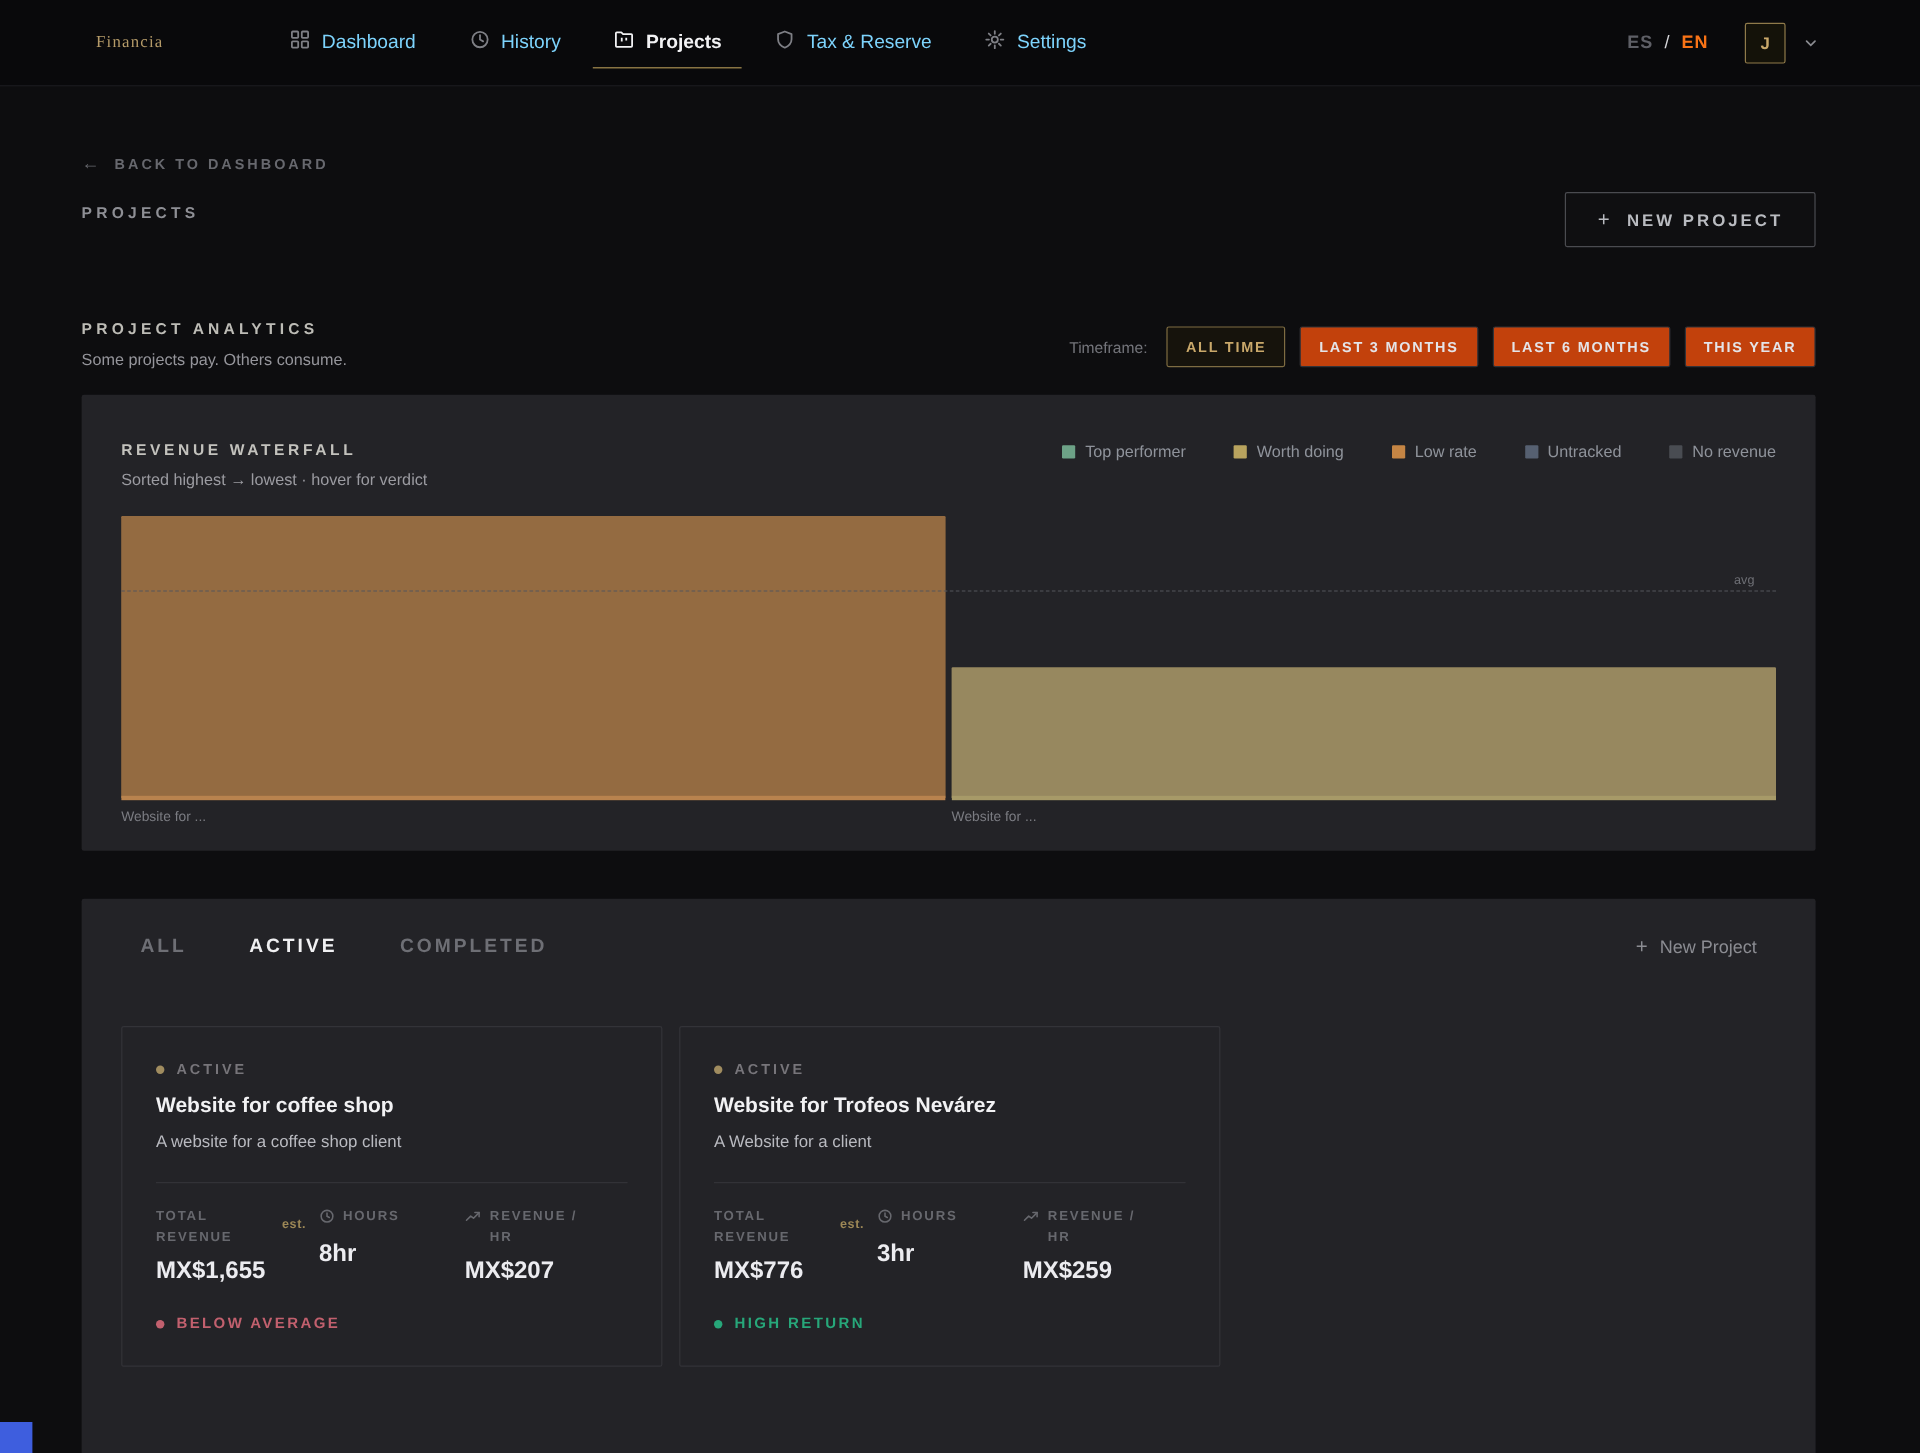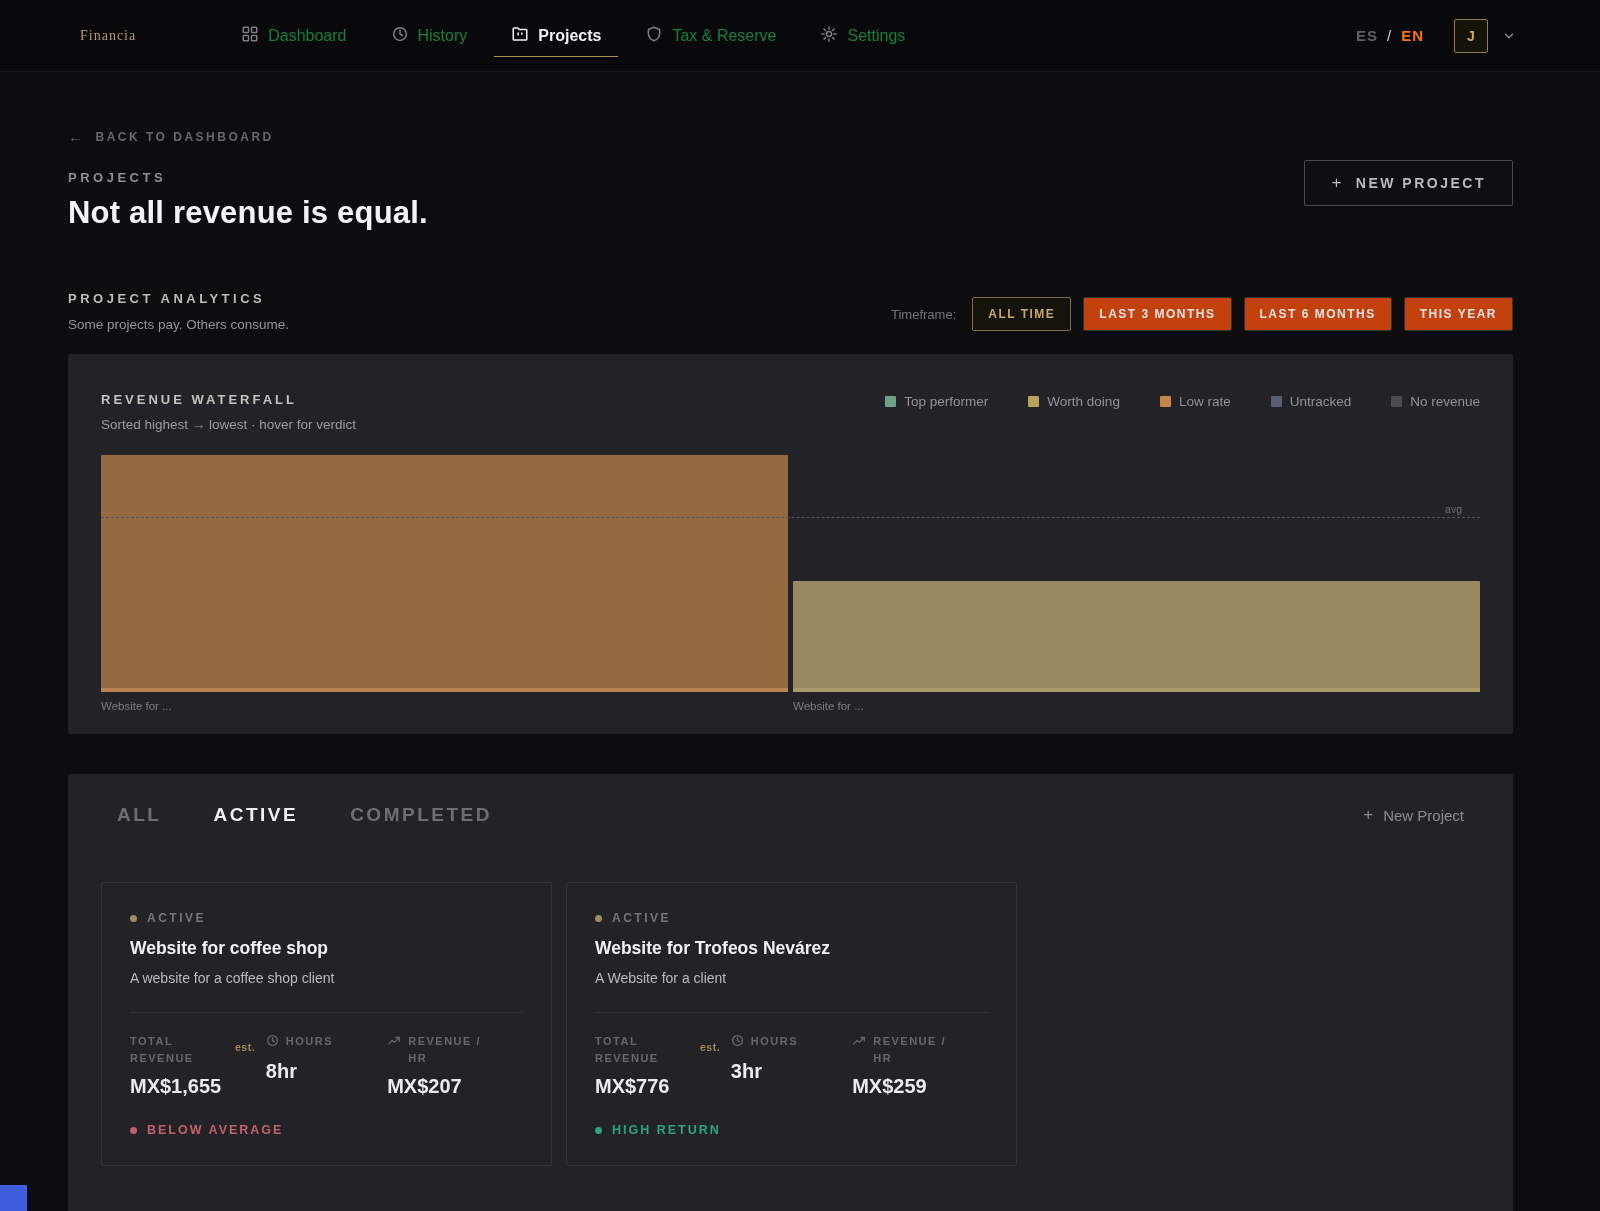--- a/index.html
+++ b/index.html
@@ -11,21 +11,21 @@
     position:relative;
   }
   
   .topnav {
     height:72px; background:#09090b; border-bottom:1px solid #1c1c20;
     display:flex; align-items:center; padding:0 84px 0 80px;
   }
   .logo { font-family:"Liberation Serif", serif; color:#b49a68; font-size:14px; letter-spacing:1px;text-align:center; }
   .nav-items { display:flex; align-items:center; gap:10px; margin-left:88px; height:100%; }
   .nav-item {
-    display:flex; align-items:center; gap:9px; color:#15803d; font-size:16px;
+    display:flex; align-items:center; gap:9px; color:#7dd3fc; font-size:16px;
     padding:0 17px; height:100%; position:relative; cursor:pointer; white-space:nowrap;
   }
   .nav-item svg { stroke:#7e7f85; }
   .nav-item.active { color:#f2f2f4; font-weight:700; }
   .nav-item.active svg { stroke:#f2f2f4; }
   .nav-item.active::after {
     content:""; position:absolute; left:0; right:0; bottom:14px; height:1px; background:#a98f52;
   }
   .nav-right { margin-left:auto; display:flex; align-items:center; gap:14px; }
   .lang { display:flex; align-items:center; gap:9px; font-size:15px; font-weight:700; letter-spacing:1px; }
@@ -78,21 +78,21 @@
   .bar { flex:1; border-radius:1px 1px 0 0; cursor:pointer; }
   .avg-line {
     position:absolute; left:0; right:0; height:0; border-top:1px dashed #55565c; pointer-events:none;
   }
   .avg-label { position:absolute; right:18px; top:-15px; color:#6f7076; font-size:10.5px; }
   .bar-labels { display:flex; gap:5px; margin-top:8px; }
   .bar-label { flex:1; text-align:left; color:#7b7c82; font-size:11.5px; }
   
   .projects-panel { margin-top:40px; padding:30px 33px; height:500px; }
   .tabs-row { display:flex; align-items:center; padding:0 16px; }
-  .tab { font-size:19px; letter-spacing:2.5px; color:#6e6f75; font-weight:700; margin-right:52px; cursor:pointer; }
+  .tab { font-size:16px; letter-spacing:2.5px; color:#6e6f75; font-weight:700; margin-right:52px; cursor:pointer; }
   .tab.active { color:#f0f0f2; }
   .list-new-project {
     margin-left:auto; color:#8b8c92; font-size:15px; display:flex; align-items:center; gap:10px; cursor:pointer;
   }
   .list-new-project .plus { font-size:17px; }
   .cards-row { display:flex; gap:14px; margin-top:56px; }
   .card {
     width:451px; height:284px; border:1px solid #333338; border-radius:2px; padding:28px; cursor:pointer;
     display:flex; flex-direction:column;
   }
@@ -199,21 +199,20 @@
 <main class="main">
 
   <div class="back-link">
     <span class="back-arrow">←</span>
     <span>BACK TO DASHBOARD</span>
   </div>
 
   <div class="header-row">
     <div>
       <div class="eyebrow">PROJECTS</div>
-      <h1 class="page-title">Not all revenue is equal.</h1>
     </div>
     <button class="btn-new-project">
       <span class="plus">+</span>
       <span>NEW PROJECT</span>
     </button>
   </div>
 
   <div class="analytics-row">
     <div>
       <div class="analytics-title">PROJECT ANALYTICS</div>

